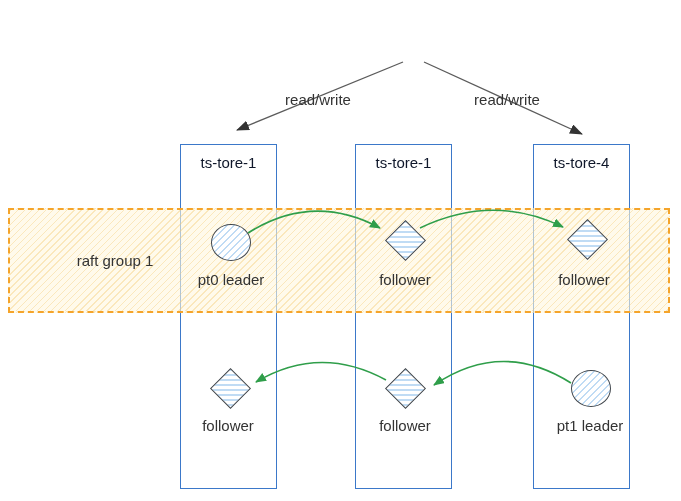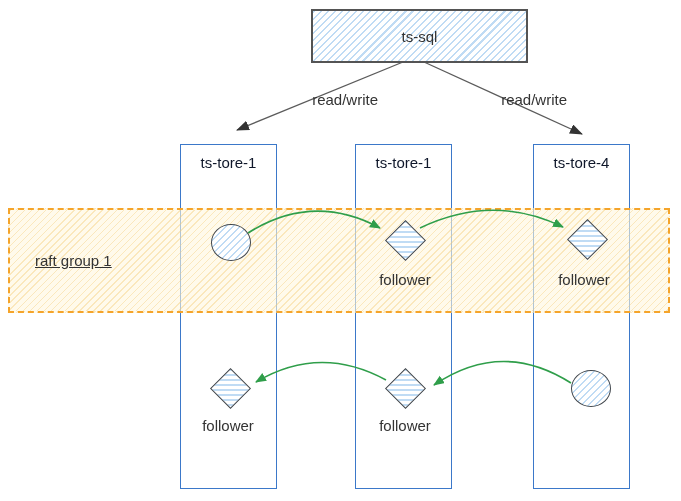--- a/index.html
+++ b/index.html
@@ -45,24 +45,23 @@
       rgba(243, 201, 110, 0.38) 1px,
       transparent 1px,
       transparent 5px
     );
   }
   .band-label {
     position: absolute;
     left: 25px;
     top: 42px;
     width: 160px;
-    text-align: left;
+    text-align: center;
     font-size: 15px;
     color: #333333;
-    text-decoration: underline;
   }
 
   
   .hatch-blue {
     background-color: #ffffff;
     background-image: repeating-linear-gradient(
       135deg,
       rgba(140, 190, 235, 0.55) 0px,
       rgba(140, 190, 235, 0.55) 1.5px,
       transparent 1.5px,
@@ -82,21 +81,21 @@
     display: flex;
     align-items: center;
     justify-content: center;
     font-size: 15px;
   }
 
   .rw-label {
     position: absolute;
     top: 91px;
     width: 120px;
-    text-align: right;
+    text-align: center;
     font-size: 15px;
     z-index: 4;
     color: #333333;
   }
   .rw-left  { left: 258px; }
   .rw-right { left: 447px; }
 
   
   .arrows {
     position: absolute;
@@ -164,35 +163,34 @@
     <path d="M403,62 L237,130" stroke="#5b5b5b" stroke-width="1.3" fill="none" marker-end="url(#mblack)"></path>
     <path d="M424,62 L582,134" stroke="#5b5b5b" stroke-width="1.3" fill="none" marker-end="url(#mblack)"></path>
 
     <path d="M248,233 Q313,192 380,228" stroke="#2f9e4a" stroke-width="1.6" fill="none" marker-end="url(#mgreen)"></path>
     <path d="M420,228 Q493,193 563,227" stroke="#2f9e4a" stroke-width="1.6" fill="none" marker-end="url(#mgreen)"></path>
 
     <path d="M571,383 Q502,339 434,385" stroke="#2f9e4a" stroke-width="1.6" fill="none" marker-end="url(#mgreen)"></path>
     <path d="M386,380 Q320,344 256,382" stroke="#2f9e4a" stroke-width="1.6" fill="none" marker-end="url(#mgreen)"></path>
   </svg>
 
-  <div class="sql-box hatch-blue">
-    <span>ts-sql</span>
-  </div>
   <div class="rw-label rw-left">read/write</div>
   <div class="rw-label rw-right">read/write</div>
 
   <div class="ellipse hatch-blue" style="left:211px; top:224px;"></div>
+  <div class="node-label" style="left:171px; top:271px;">pt0 leader</div>
 
   <div class="diamond hatch-blue" style="left:391px; top:226px;"></div>
   <div class="node-label" style="left:345px; top:271px;">follower</div>
 
   <div class="diamond hatch-blue" style="left:573px; top:225px;"></div>
   <div class="node-label" style="left:524px; top:271px;">follower</div>
 
   <div class="diamond hatch-blue" style="left:216px; top:374px;"></div>
   <div class="node-label" style="left:168px; top:417px;">follower</div>
 
   <div class="diamond hatch-blue" style="left:391px; top:374px;"></div>
   <div class="node-label" style="left:345px; top:417px;">follower</div>
 
   <div class="ellipse hatch-blue" style="left:571px; top:370px;"></div>
+  <div class="node-label" style="left:530px; top:417px;">pt1 leader</div>
 
 </div>
 
 </body></html>

